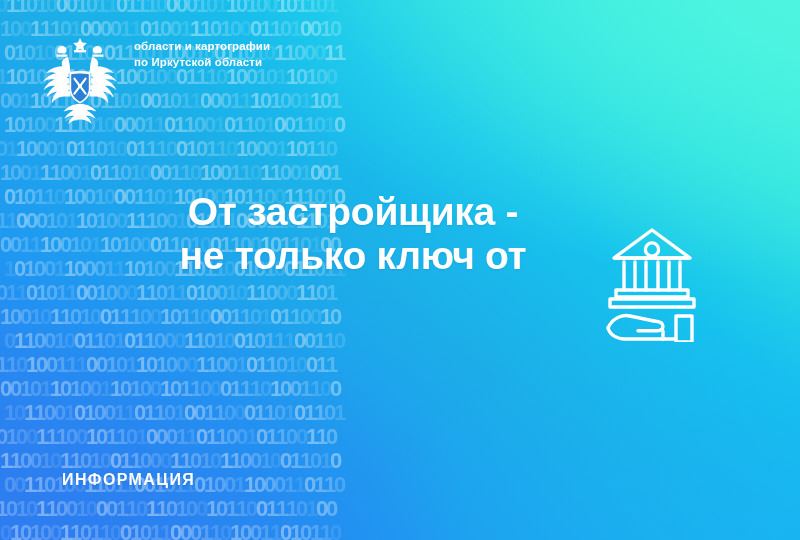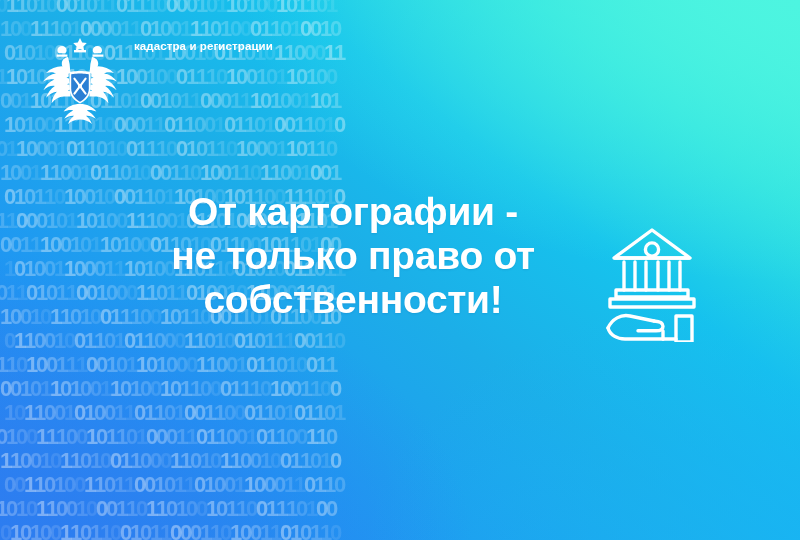--- a/index.html
+++ b/index.html
@@ -176,28 +176,28 @@
       <path d="M42 39.4 c-5.2 0-8.8 .8-8.8 .8 v14.4 c0 6.2 4.2 10.6 8.8 13.2 4.6-2.6 8.8-7 8.8-13.2 V40.2 s-3.6-.8-8.8-.8z" fill="#2b7fd4"></path>
 
       <g stroke="#ffffff" stroke-width="2.1" stroke-linecap="round" fill="none">
         <line x1="36.4" y1="44.6" x2="47.6" y2="59.6"></line>
         <line x1="47.6" y1="44.6" x2="36.4" y2="59.6"></line>
       </g>
       <circle cx="42" cy="52.1" r="2.1" fill="#ffffff"></circle>
     </svg>
 
     <div id="logo-text">
-      <div class="brand-sub-line">кадастра и регистрации</div>
+      <div class="brand-sub-line">области и картографии</div>
+      <div class="brand-sub-line">по Иркутской области</div>
     </div>
   </div>
 
   <div id="headline">
-    <div class="headline-line hl-center">От картографии -</div>
-    <div class="headline-line hl-center">не только право от</div>
-    <div class="headline-line hl-center">собственности!</div>
+    <div class="headline-line hl-center">От застройщика -</div>
+    <div class="headline-line hl-center">не только ключ от</div>
   </div>
 
   <div id="bank-hand-icon">
     <svg viewBox="0 0 100 118" aria-hidden="true">
       <g fill="none" stroke="#ffffff" stroke-width="3.4" stroke-linejoin="round" stroke-linecap="round">
 
         <path d="M50 6 L88 34 H12 Z"></path>
 
         <circle cx="50" cy="25.5" r="6.6"></circle>
 
@@ -217,14 +217,15 @@
         <path d="M52 97 c6 .4 9 2 9 5.2 0 3-2.6 4.6-7 4.6 H36"></path>
         <path d="M6 104 c2 7 9 11 17 11 h38"></path>
         <path d="M61 107 v8"></path>
 
         <path d="M74 92 h16 v26 H74 Z"></path>
         <path d="M61 115 h13"></path>
       </g>
     </svg>
   </div>
 
+  <div id="category-label">ИНФОРМАЦИЯ</div>
 
 </div>
 
 </body></html>

